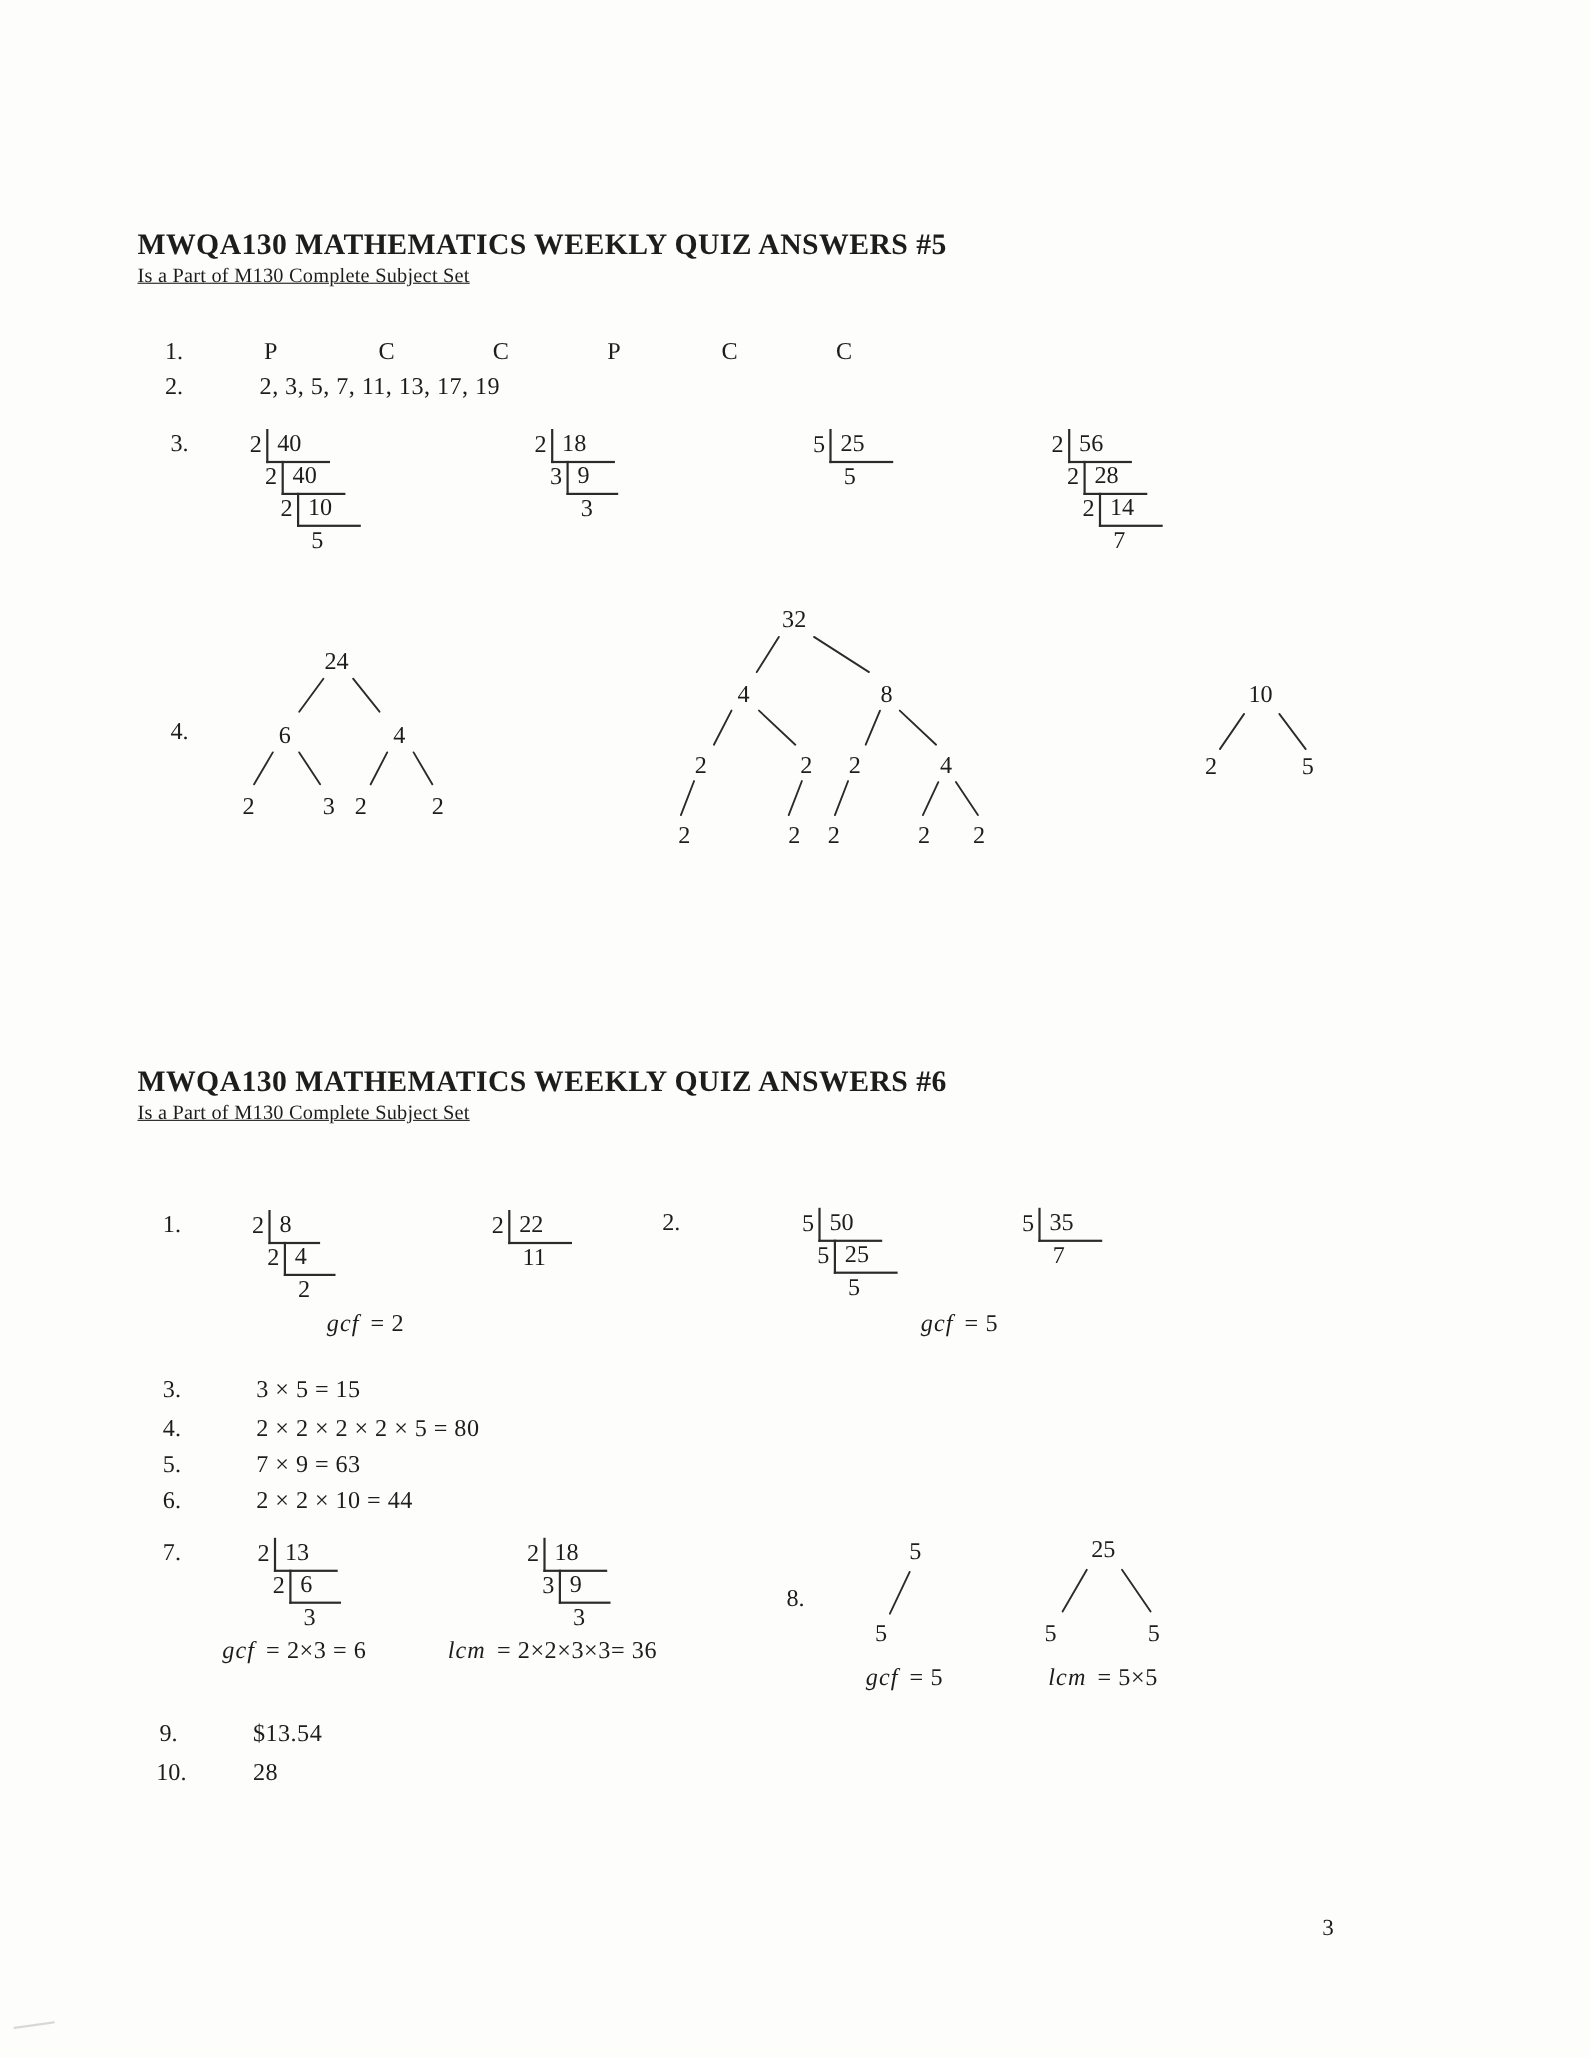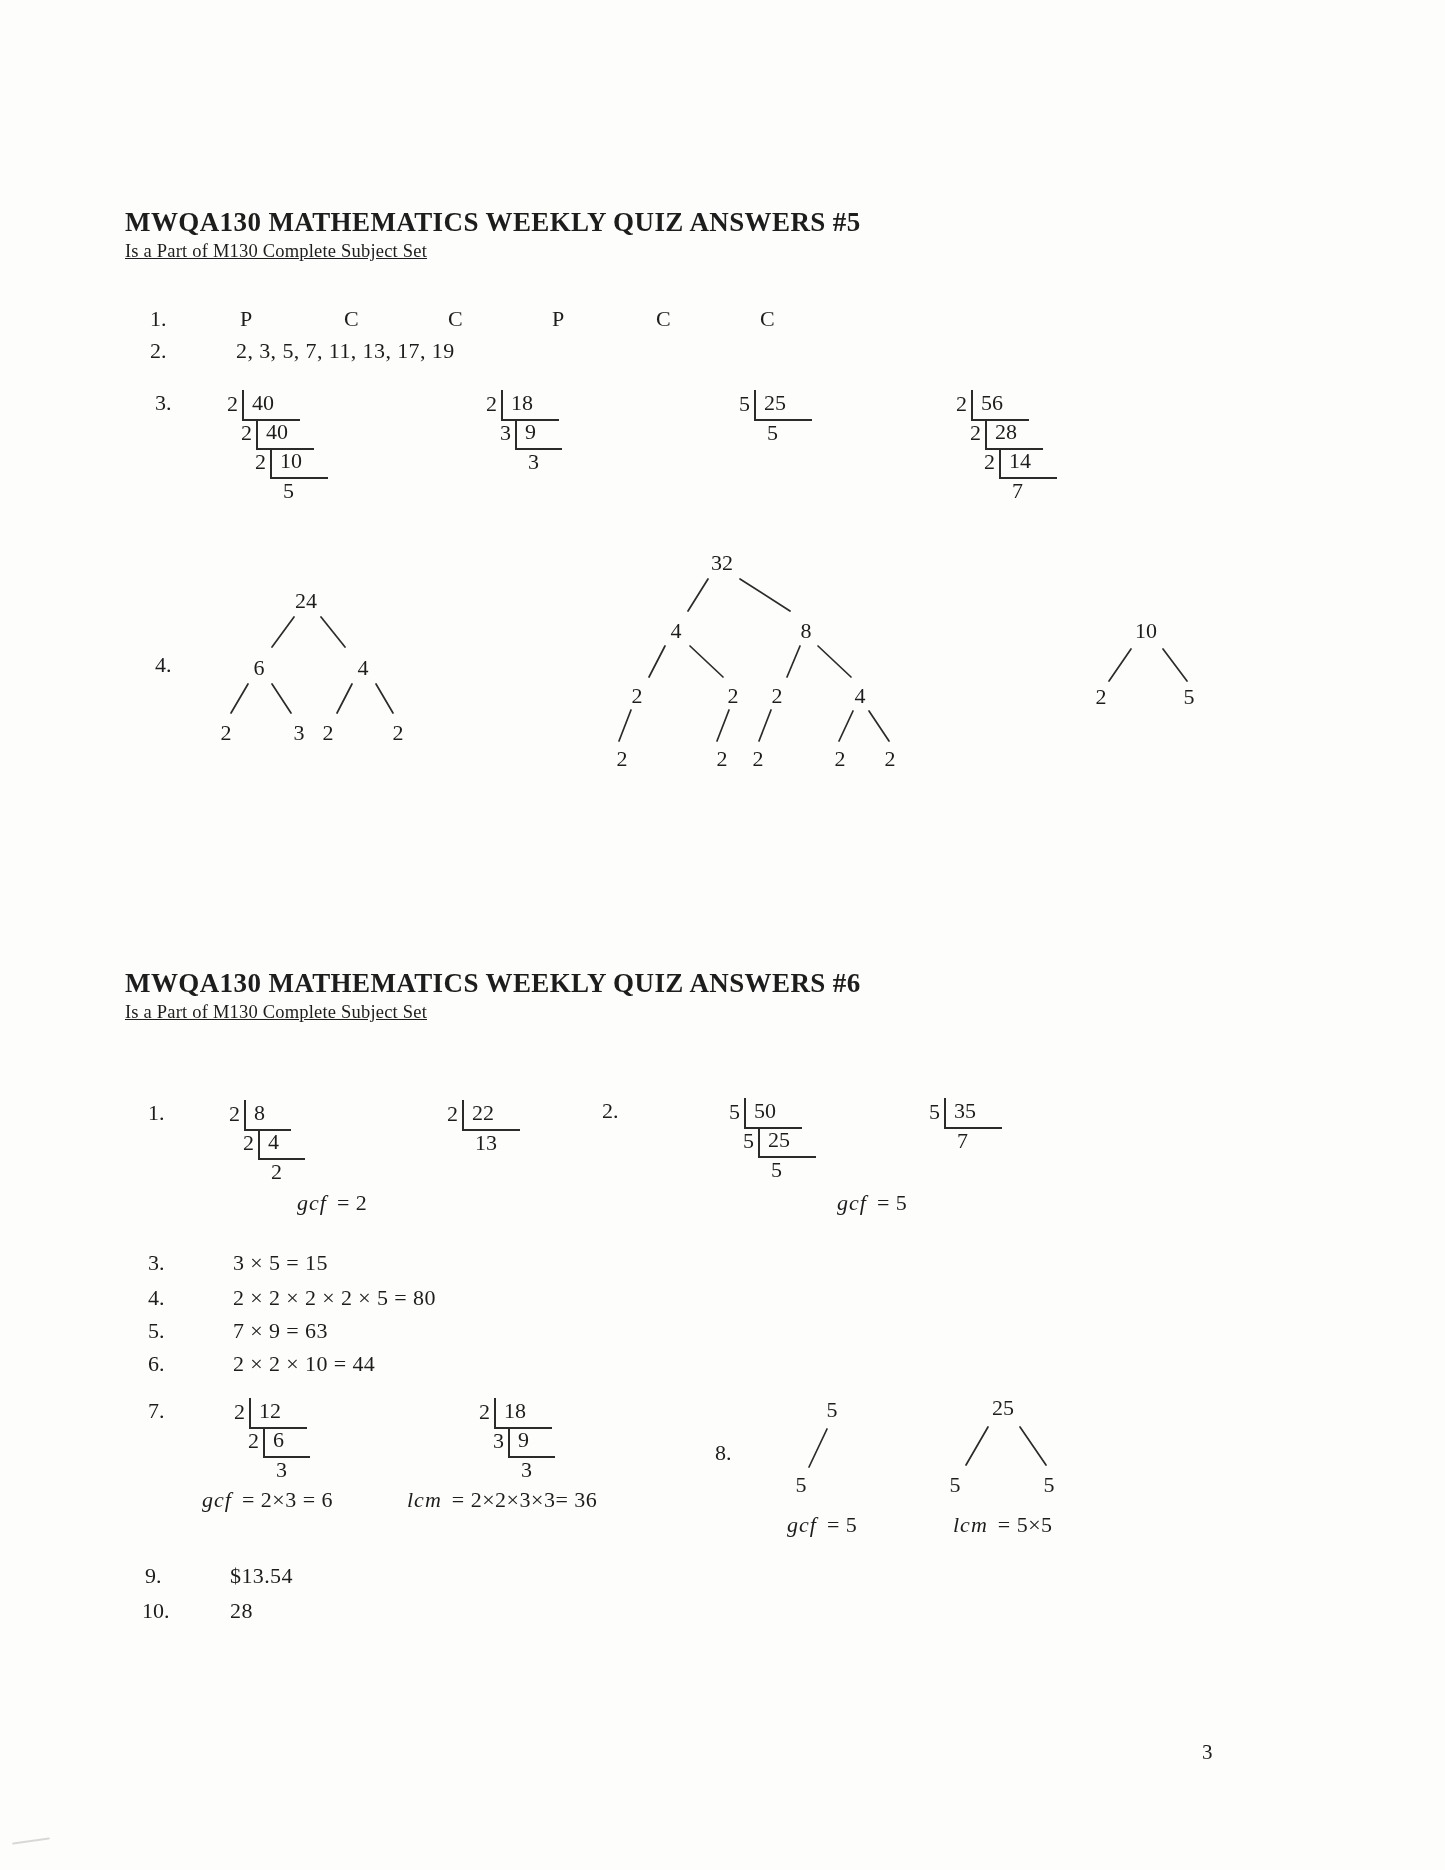--- a/index.html
+++ b/index.html
@@ -180,38 +180,38 @@
     </div>
     <div class="lrow" style="left: 241px; top: 1129px;">
       <span class="ldiv">2</span>
       <span class="lcell">4</span>
     </div>
     <span class="lfinal" style="left: 271px; top: 1159px;">2</span>
     <div class="lrow" style="left: 445px; top: 1100px;">
       <span class="ldiv">2</span>
       <span class="lcell">22</span>
     </div>
-    <span class="lfinal" style="left: 475px; top: 1130px;">13</span>
+    <span class="lfinal" style="left: 475px; top: 1130px;">11</span>
     <div class="lrow" style="left: 727px; top: 1098px;">
       <span class="ldiv">5</span>
       <span class="lcell">50</span>
     </div>
     <div class="lrow" style="left: 741px; top: 1127px;">
       <span class="ldiv">5</span>
       <span class="lcell">25</span>
     </div>
     <span class="lfinal" style="left: 771px; top: 1157px;">5</span>
     <div class="lrow" style="left: 927px; top: 1098px;">
       <span class="ldiv">5</span>
       <span class="lcell">35</span>
     </div>
     <span class="lfinal" style="left: 957px; top: 1128px;">7</span>
     <div class="lrow" style="left: 232px; top: 1398px;">
       <span class="ldiv">2</span>
-      <span class="lcell">12</span>
+      <span class="lcell">13</span>
     </div>
     <div class="lrow" style="left: 246px; top: 1427px;">
       <span class="ldiv">2</span>
       <span class="lcell">6</span>
     </div>
     <span class="lfinal" style="left: 276px; top: 1457px;">3</span>
     <div class="lrow" style="left: 477px; top: 1398px;">
       <span class="ldiv">2</span>
       <span class="lcell">18</span>
     </div>

